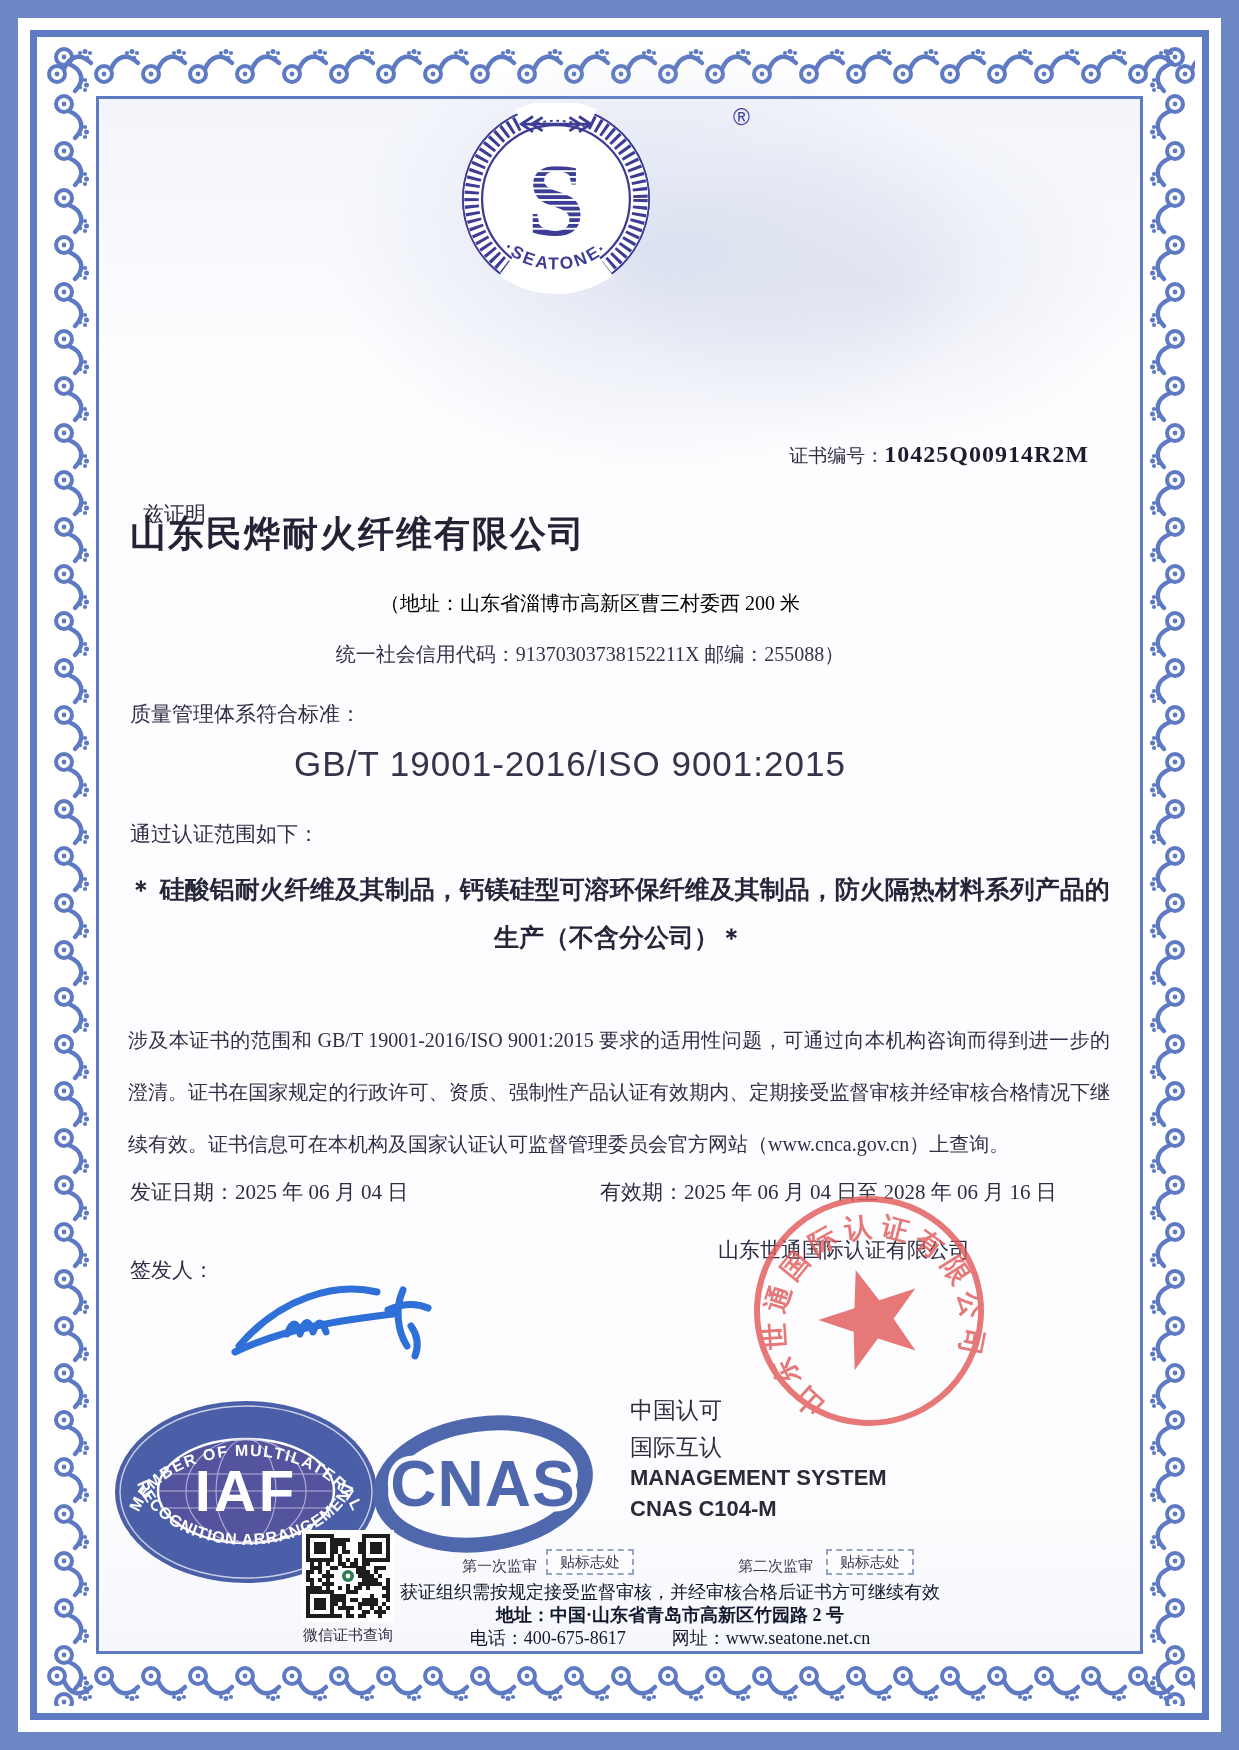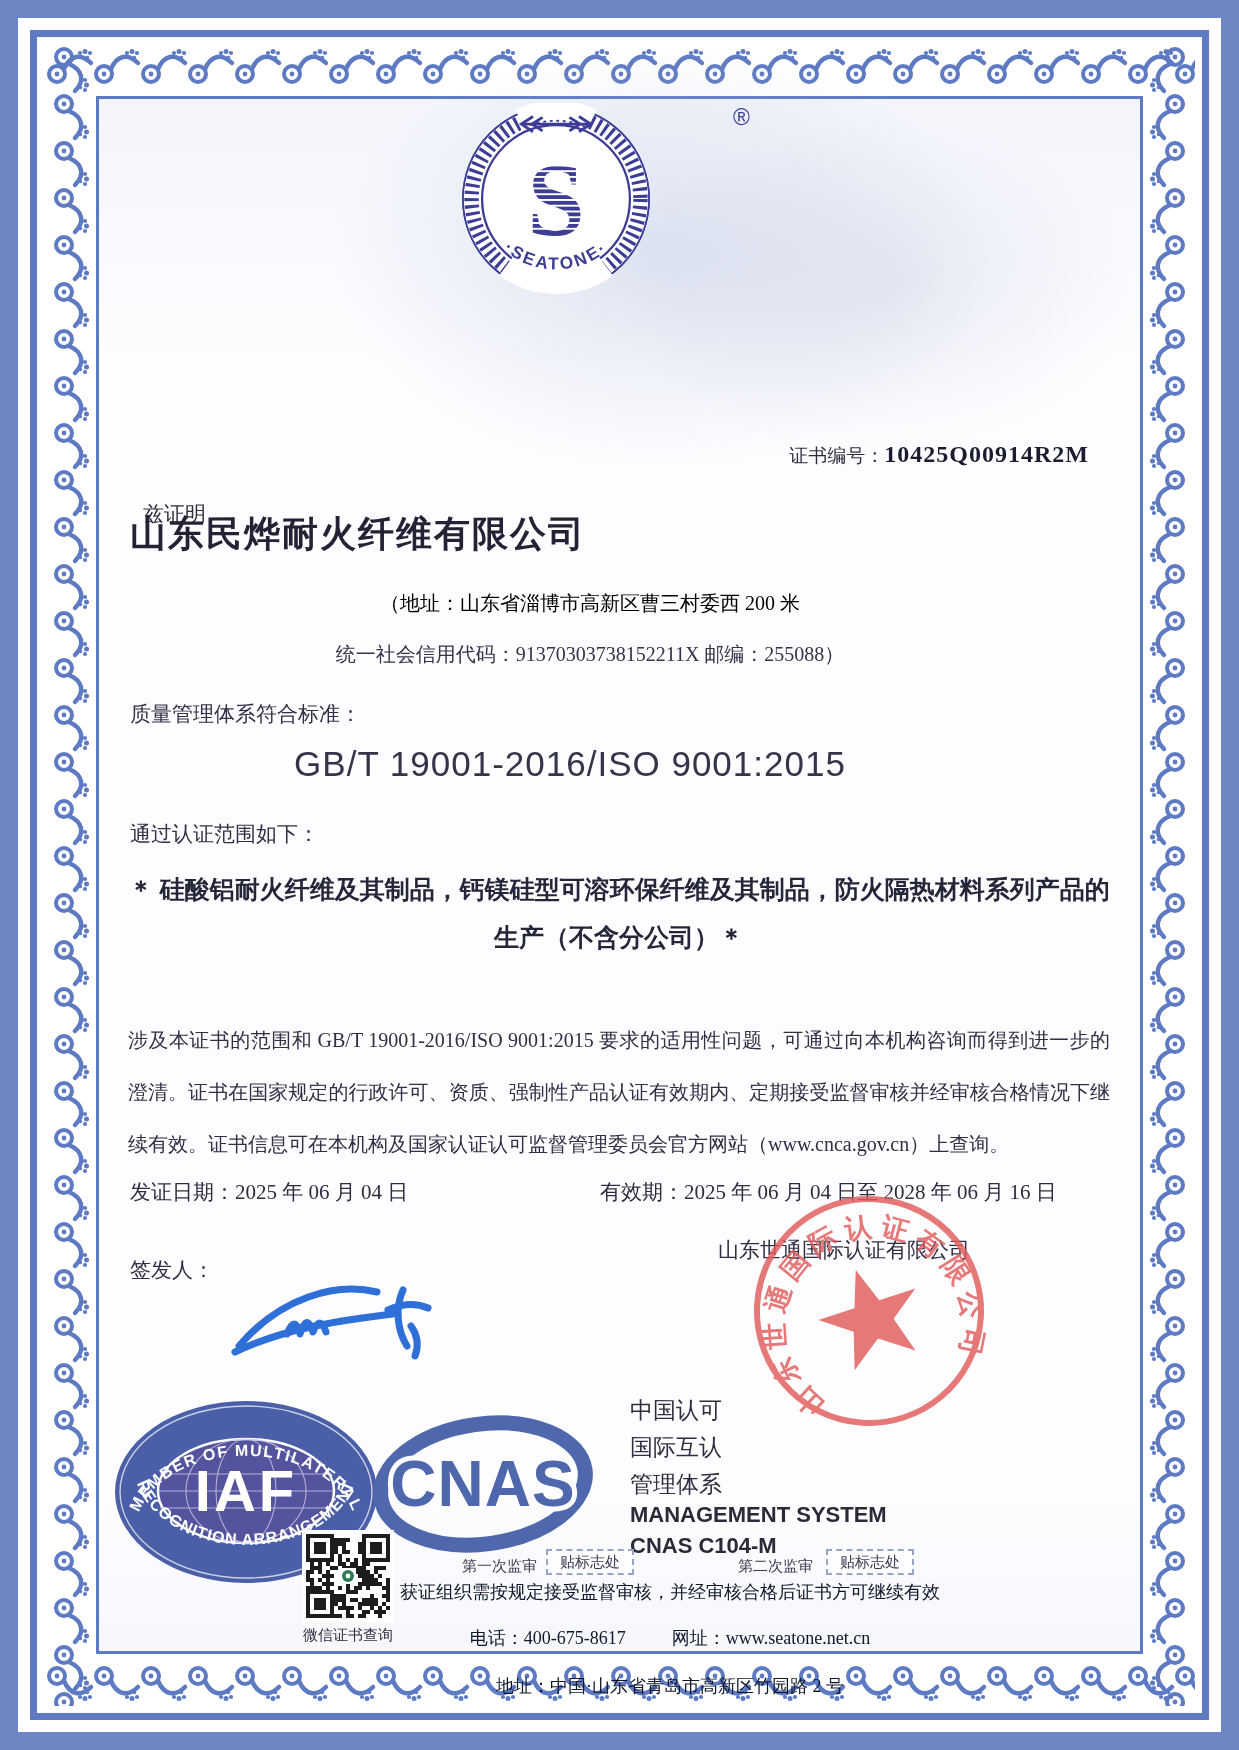--- a/index.html
+++ b/index.html
@@ -68,21 +68,21 @@
   .qr-caption{margin-top:4px;font-size:15px;color:#2e2e40;white-space:nowrap;}
   .audit-label{top:1553px;font-size:15px;color:#3a3a50;padding-top:4px;}
   .a1{left:462px;}
   .a2{left:738px;}
   .sticker{top:1549px;width:84px;height:22px;border:2px dashed #97a6c6;font-size:15px;color:#3a3a50;
     text-align:center;line-height:22px;background:rgba(255,255,255,.6);}
   .s1{left:546px;}
   .s2{left:826px;}
   .fline{left:400px;width:540px;text-align:center;font-size:18px;color:#0f172a;white-space:nowrap;}
   .fl1{top:1580px;}
-  .fl2{top:1674px;}
+  .fl2{top:1603px;font-weight:bold;}
   .fl3{top:1626px;}
   .gap{display:inline-block;width:46px;}
   .reg{left:733px;top:104px;font-size:23px;color:var(--navy);font-family:"Liberation Sans",sans-serif;}
   .logo{left:460px;top:103px;width:192px;height:192px;}
   text,textPath{font-family:"Liberation Sans","DejaVu Sans",sans-serif;}
   .serifsvg{font-family:"Liberation Serif","DejaVu Serif",serif;}
 </style>
 </head>
 <body>
 
@@ -1682,21 +1682,20 @@
     <svg class="abs cnas" viewBox="0 0 222 152">
       <g transform="rotate(-8 111 76)">
         <ellipse cx="111" cy="76" rx="103" ry="60" fill="none" stroke="#4f68ad" stroke-width="15"></ellipse>
       </g>
       <text x="111" y="98" text-anchor="middle" font-size="64" font-weight="bold" fill="#4f68ad" stroke="#fdfdff" stroke-width="10" paint-order="stroke" letter-spacing="1">CNAS</text>
     </svg>
 
     <div class="abs cnas-text">
       <div class="cn">中国认可</div>
       <div class="cn">国际互认</div>
-      <div class="cn">管理体系</div>
       <div class="en">MANAGEMENT SYSTEM</div>
       <div class="en">CNAS C104-M</div>
     </div>
 
     <div class="abs qr-block">
       <div class="qr" id="qr"><svg width="92" height="92" viewBox="0 0 92 92">
             <rect width="92" height="92" fill="#fff"></rect>
             <rect x="32" y="8" width="4" height="4" fill="#1d1d1d"></rect>
             <rect x="36" y="8" width="4" height="4" fill="#1d1d1d"></rect>
             <rect x="40" y="8" width="4" height="4" fill="#1d1d1d"></rect>

